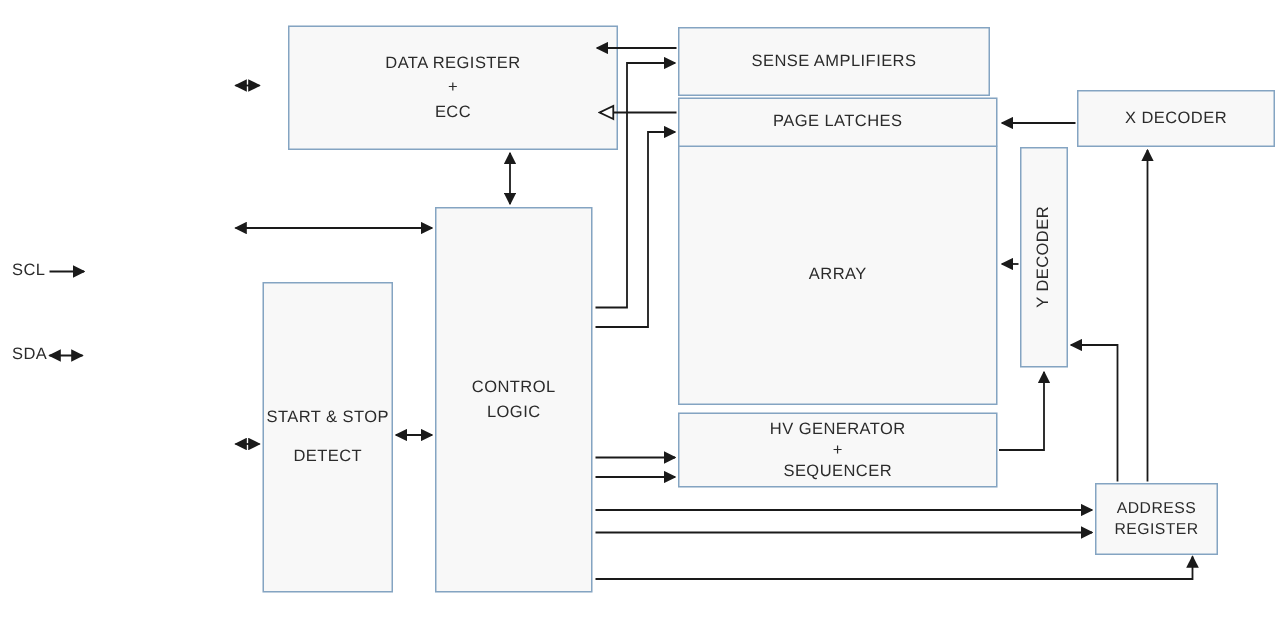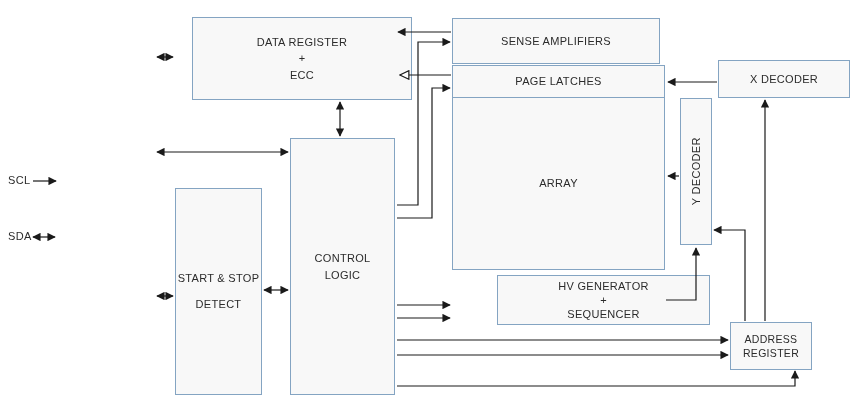--- a/index.html
+++ b/index.html
@@ -31,21 +31,21 @@
   #b-data-register{left:175px;top:17px;width:220px;height:83px;margin-left:17px;}
   #b-start-stop{left:175px;top:188px;width:87px;height:207px;}
   #b-start-stop .lbl{line-height:2.3;}
   #b-control-logic{left:290px;top:138px;width:105px;height:257px;}
   #b-sense-amplifiers{left:452px;top:18px;width:208px;height:46px;}
   #b-page-latches{left:452px;top:65px;width:213px;height:33px;}
   #b-array{left:452px;top:97px;width:213px;height:173px;}
   #b-y-decoder{left:680px;top:98px;width:32px;height:147px;}
   #b-y-decoder .lbl{transform:rotate(-90deg);white-space:nowrap;}
   #b-x-decoder{left:718px;top:60px;width:132px;height:38px;}
-  #b-hv-generator{left:452px;top:275px;width:213px;height:50px;margin-left:45px;}
+  #b-hv-generator{left:452px;top:275px;width:213px;height:50px;}
   #b-hv-generator .lbl{line-height:1.3;}
   #b-address-register{left:730px;top:322px;width:82px;height:48px;}
   #b-address-register .lbl{line-height:1.35;font-size:10.5px;}
 
   #pin-scl{left:8px;top:174px;}
   #pin-sda{left:8px;top:230px;}
 </style>
 </head>
 <body>
 

